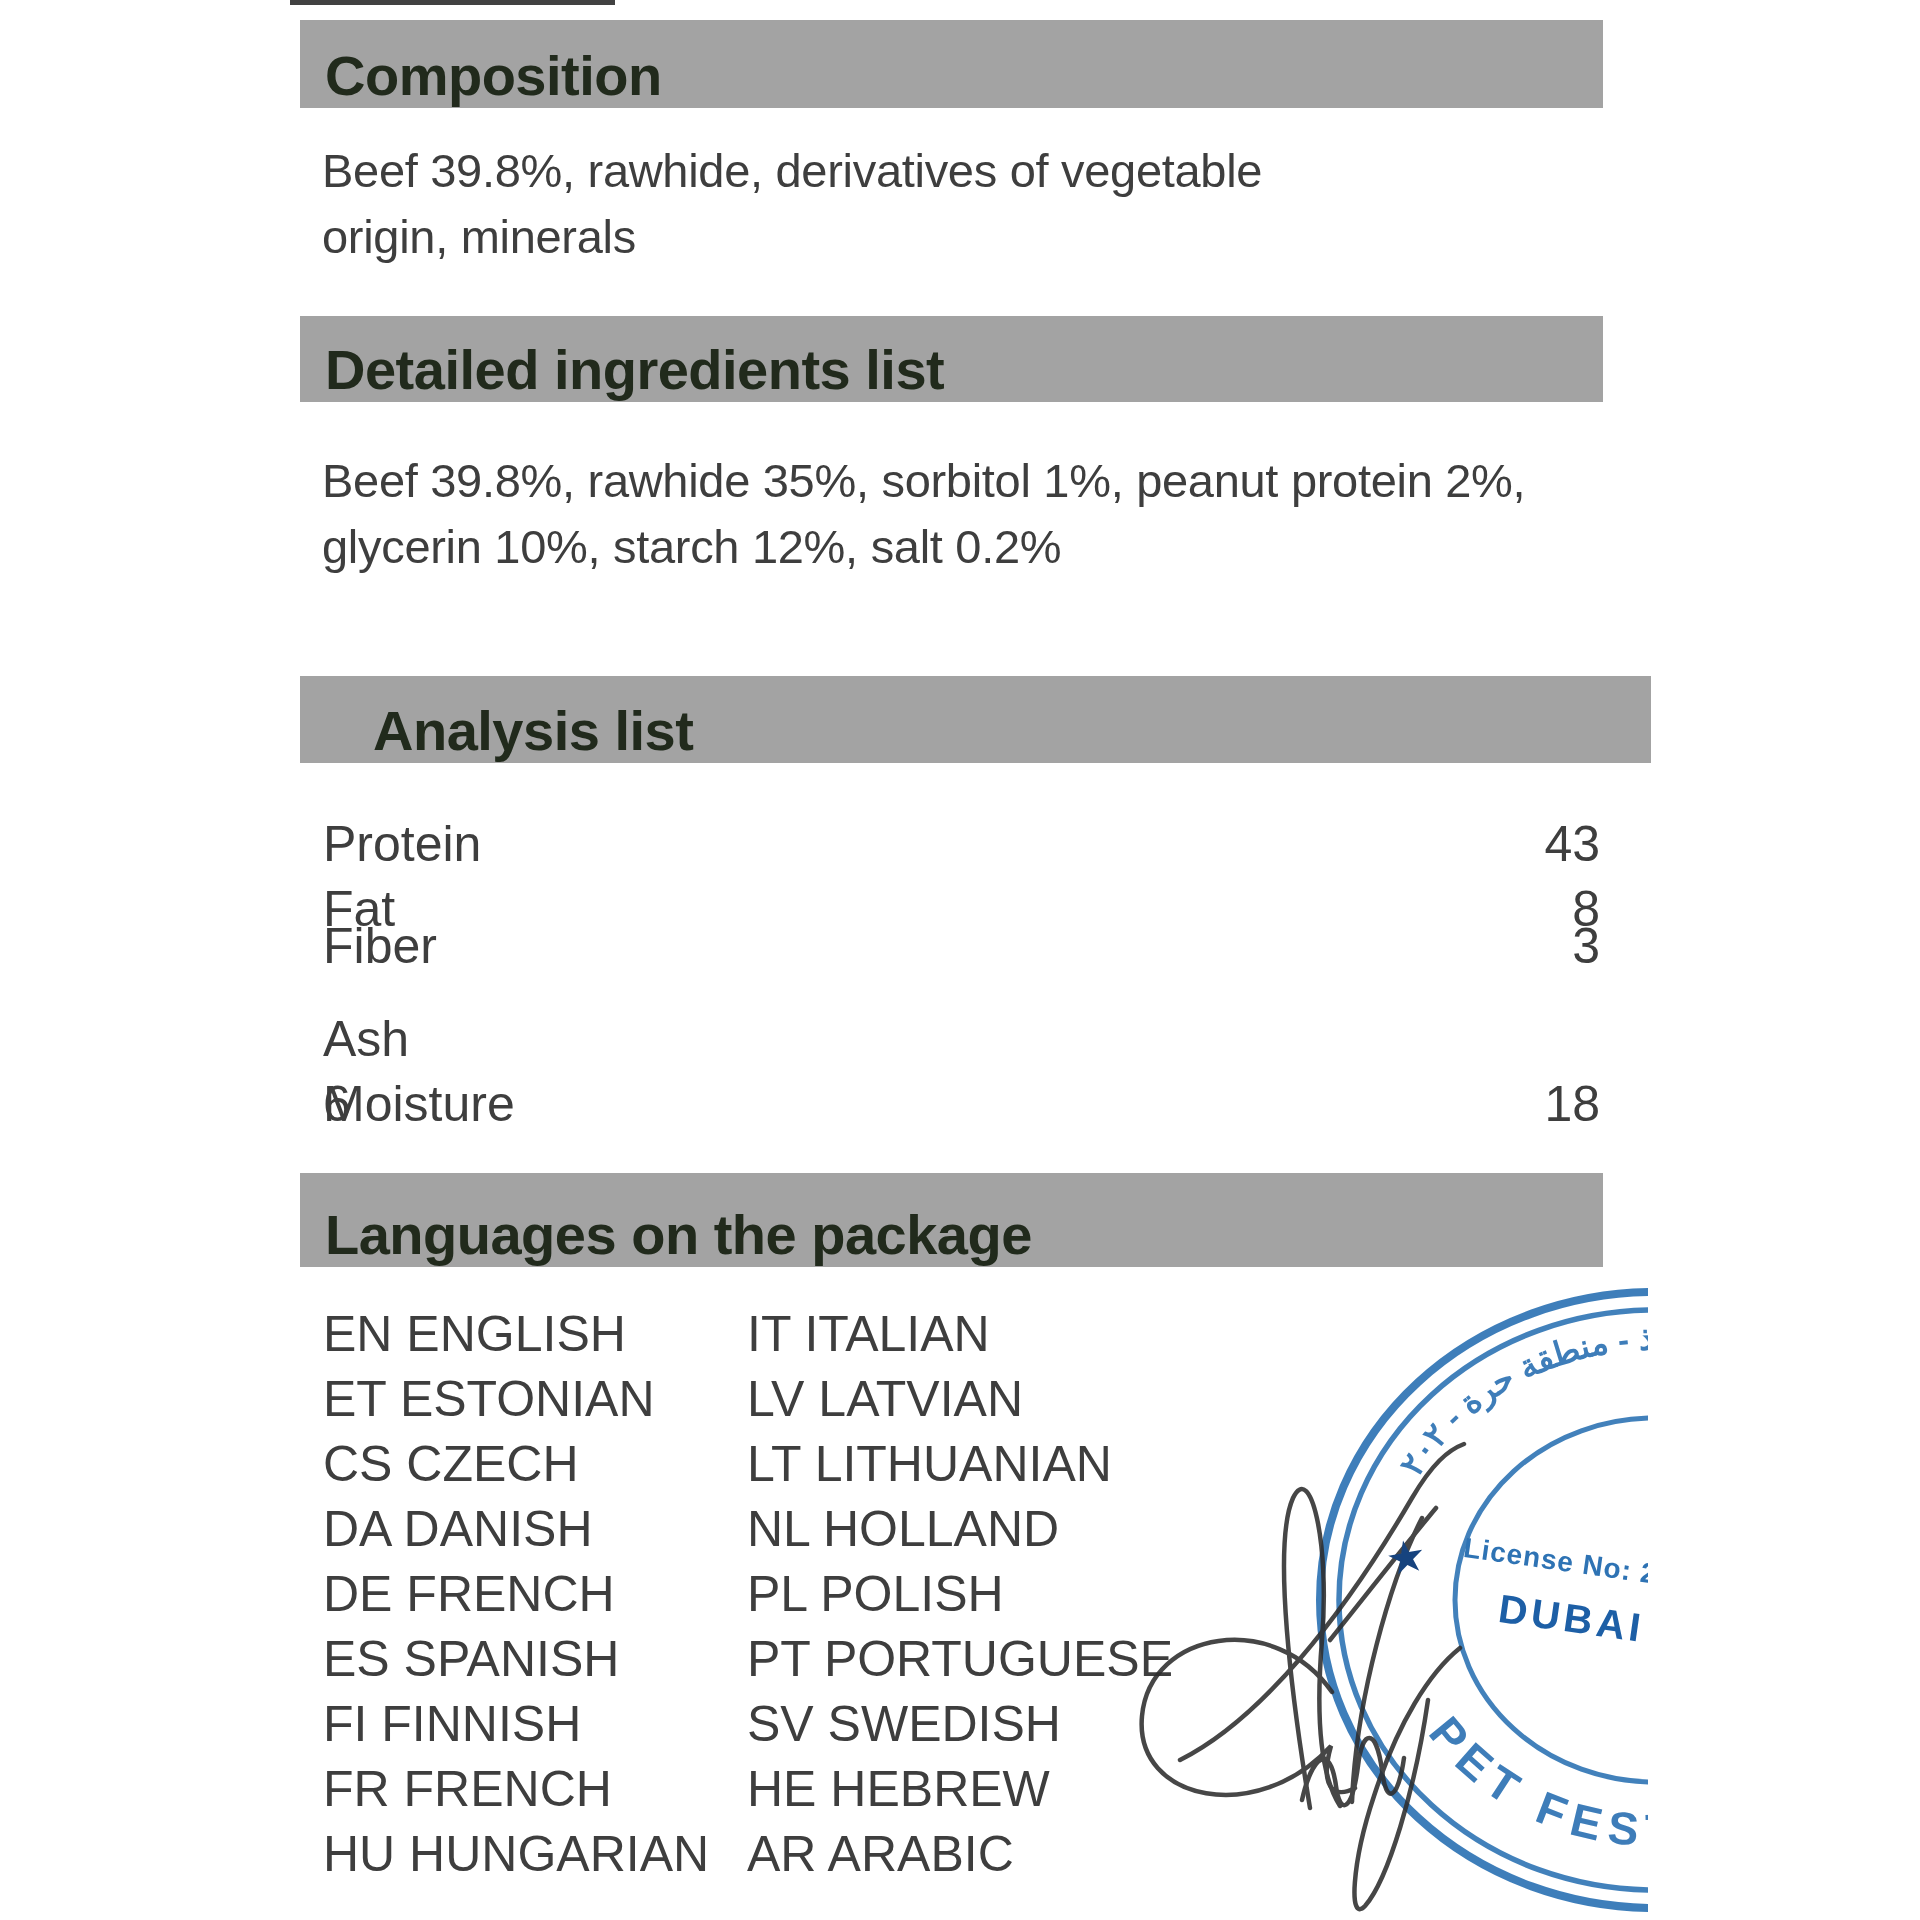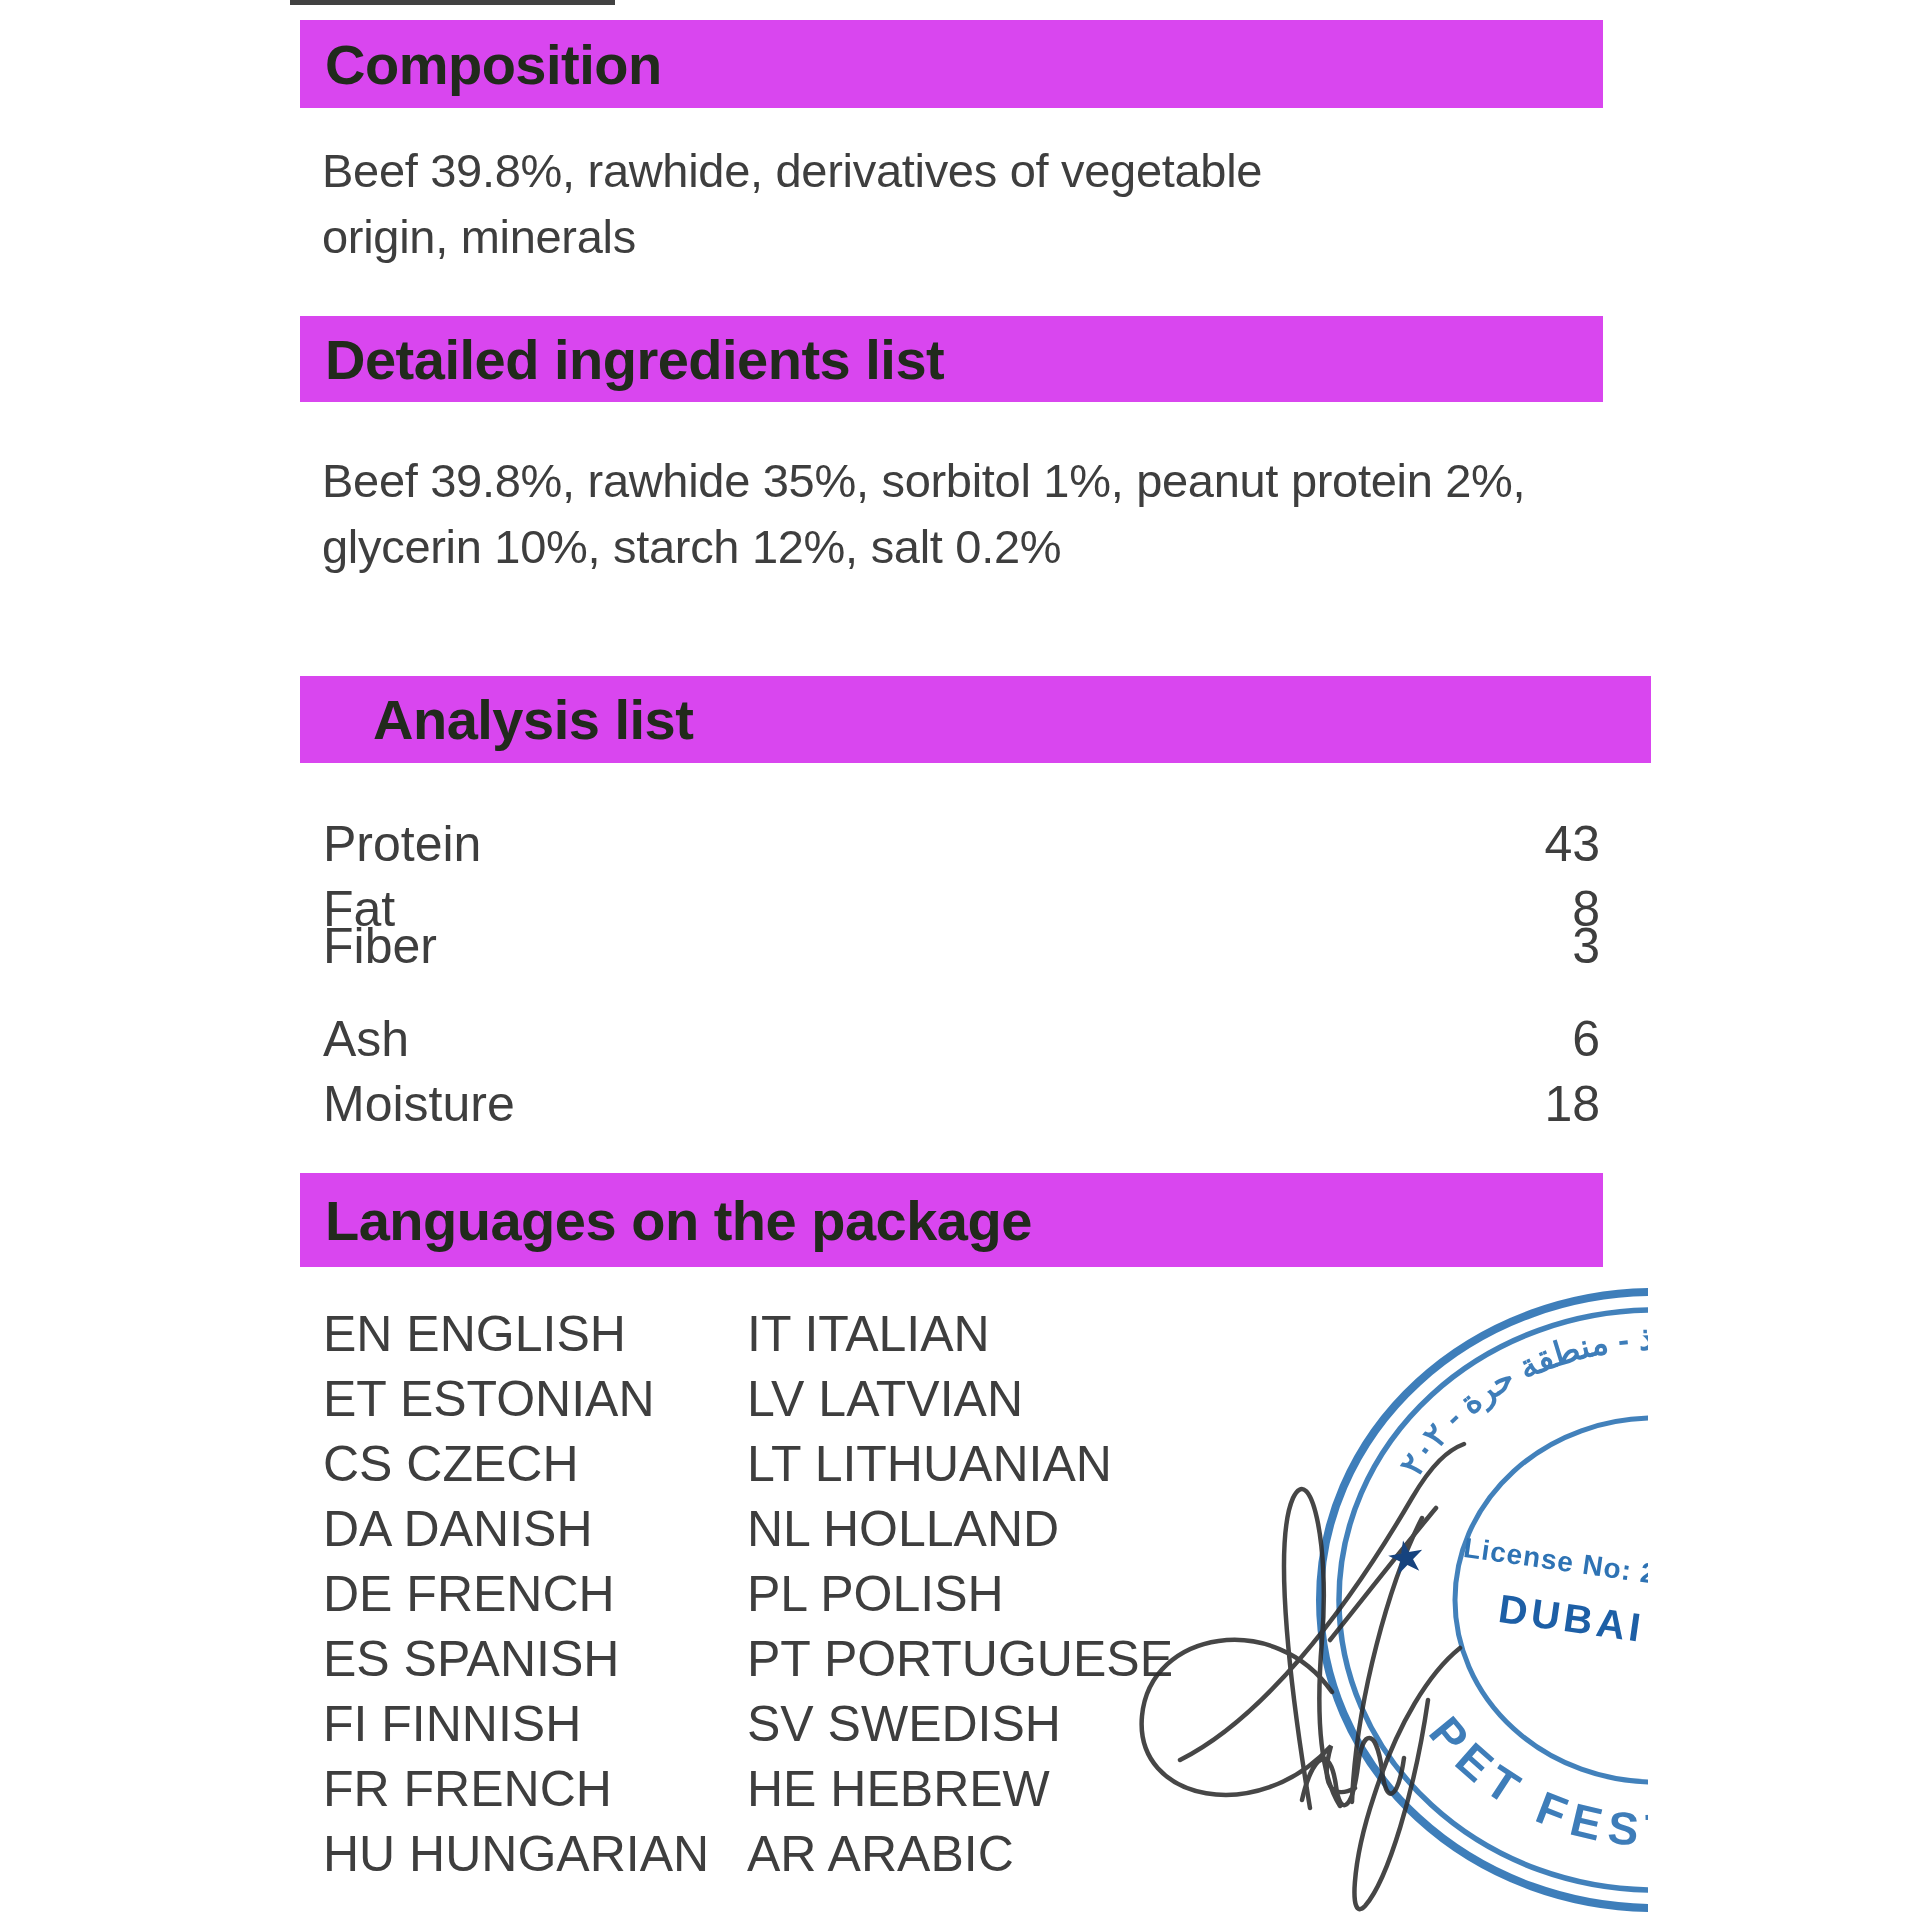--- a/index.html
+++ b/index.html
@@ -1,19 +1,19 @@
 <!DOCTYPE html>
 <html><head>
 <meta charset="utf-8">
 <style>
   html,body{margin:0;padding:0;}
   body{width:1920px;height:1920px;position:relative;background:#ffffff;overflow:hidden;
        font-family:"Liberation Sans",sans-serif;}
   .abs{position:absolute;}
-  .bar{left:300px;width:1303px;background:#d946ef;display:flex;align-items:center;}
+  .bar{left:300px;width:1303px;background:#a3a3a3;display:flex;align-items:flex-end;}
   .bar .htxt{margin-left:25px;font-weight:bold;font-size:56px;color:#212a1c;letter-spacing:-0.5px;}
   .bodytxt{left:322px;font-size:47px;line-height:66px;color:#3e3e3e;letter-spacing:-0.3px;}
   .arow{left:323px;width:1277px;display:flex;justify-content:space-between;
         font-size:50px;line-height:65px;color:#3e3e3e;}
   .langcol{font-size:50px;line-height:65px;color:#3e3e3e;white-space:nowrap;}
   .langcol div{height:65px;}
   .sliver{left:290px;top:0;width:325px;height:5px;background:#414141;}
   #stamp-clip{left:1050px;top:1280px;width:598px;height:640px;overflow:hidden;}
   #stamp-clip svg{position:absolute;left:0;top:0;}
   .stamp-line{position:absolute;color:#2e73b4;font-weight:bold;white-space:nowrap;}
@@ -44,21 +44,21 @@
   <span>43</span>
 </div>
 <div class="abs arow" style="top:877px;gap:28px;">
   <span>Fat</span>
   <span>8</span>
 </div>
 <div class="abs arow" style="top:914px;">
   <span>Fiber</span>
   <span>3</span>
 </div>
-<div class="abs arow" style="top:1007px;">
+<div class="abs arow" style="top:1007px;flex-direction:column;">
   <span>Ash</span>
   <span>6</span>
 </div>
 <div class="abs arow" style="top:1072px;">
   <span>Moisture</span>
   <span>18</span>
 </div>
 
 <div class="abs bar" style="top:1173px;height:94px;">
   <div class="htxt">Languages on the package</div>

